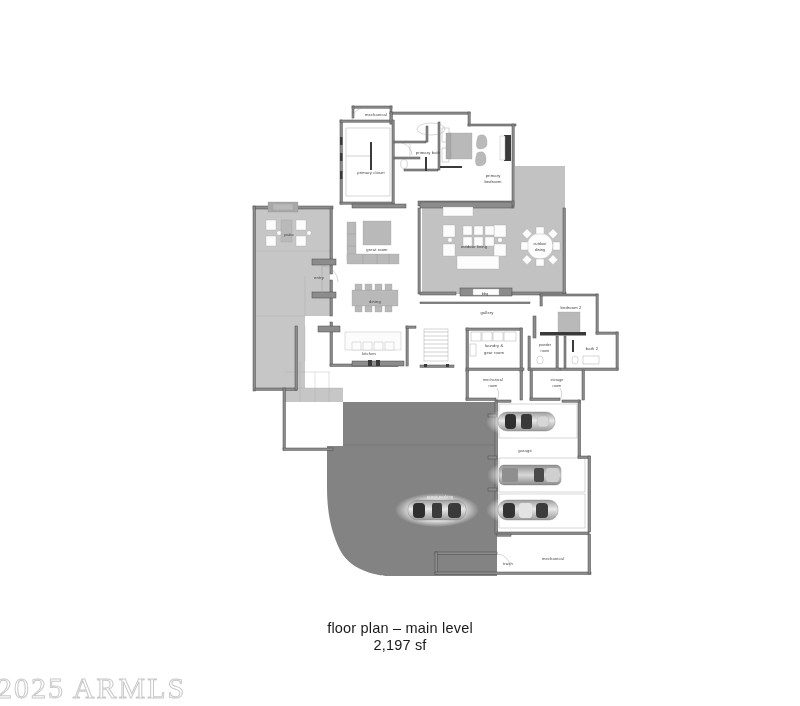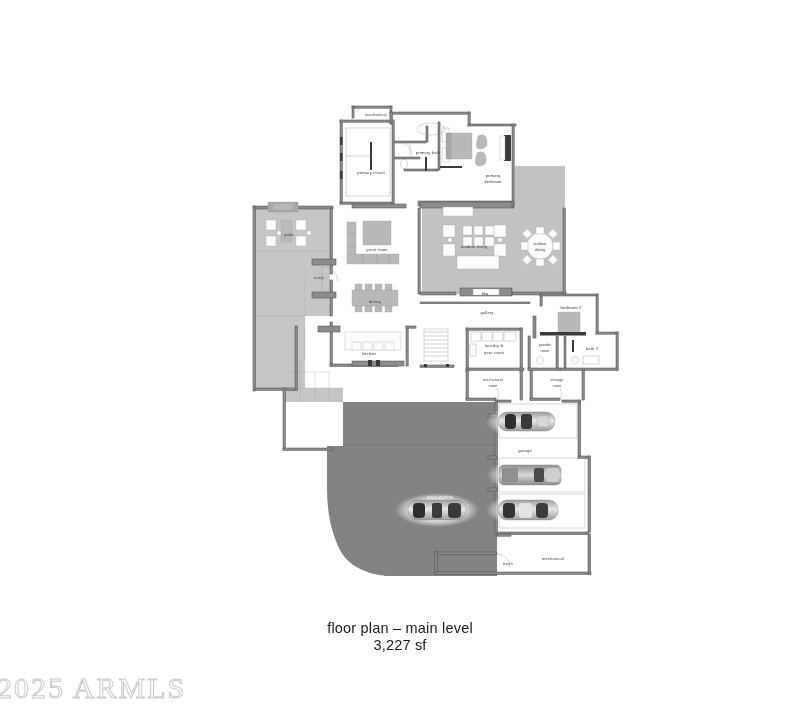--- a/index.html
+++ b/index.html
@@ -491,18 +491,18 @@
 
       <text class="rm-label" x="508" y="549">trash</text>
 
       <text class="rm-label" x="553" y="544">mechanical</text>
     </g>
 
   </svg>
 
   <div class="caption-block">
     <span class="caption-line1">floor plan – main level</span>
-    <span class="caption-line2">3,227 sf</span>
+    <span class="caption-line2">2,197 sf</span>
   </div>
 
   <div class="watermark">2025 ARMLS</div>
 
 </div>
 
 </body></html>

